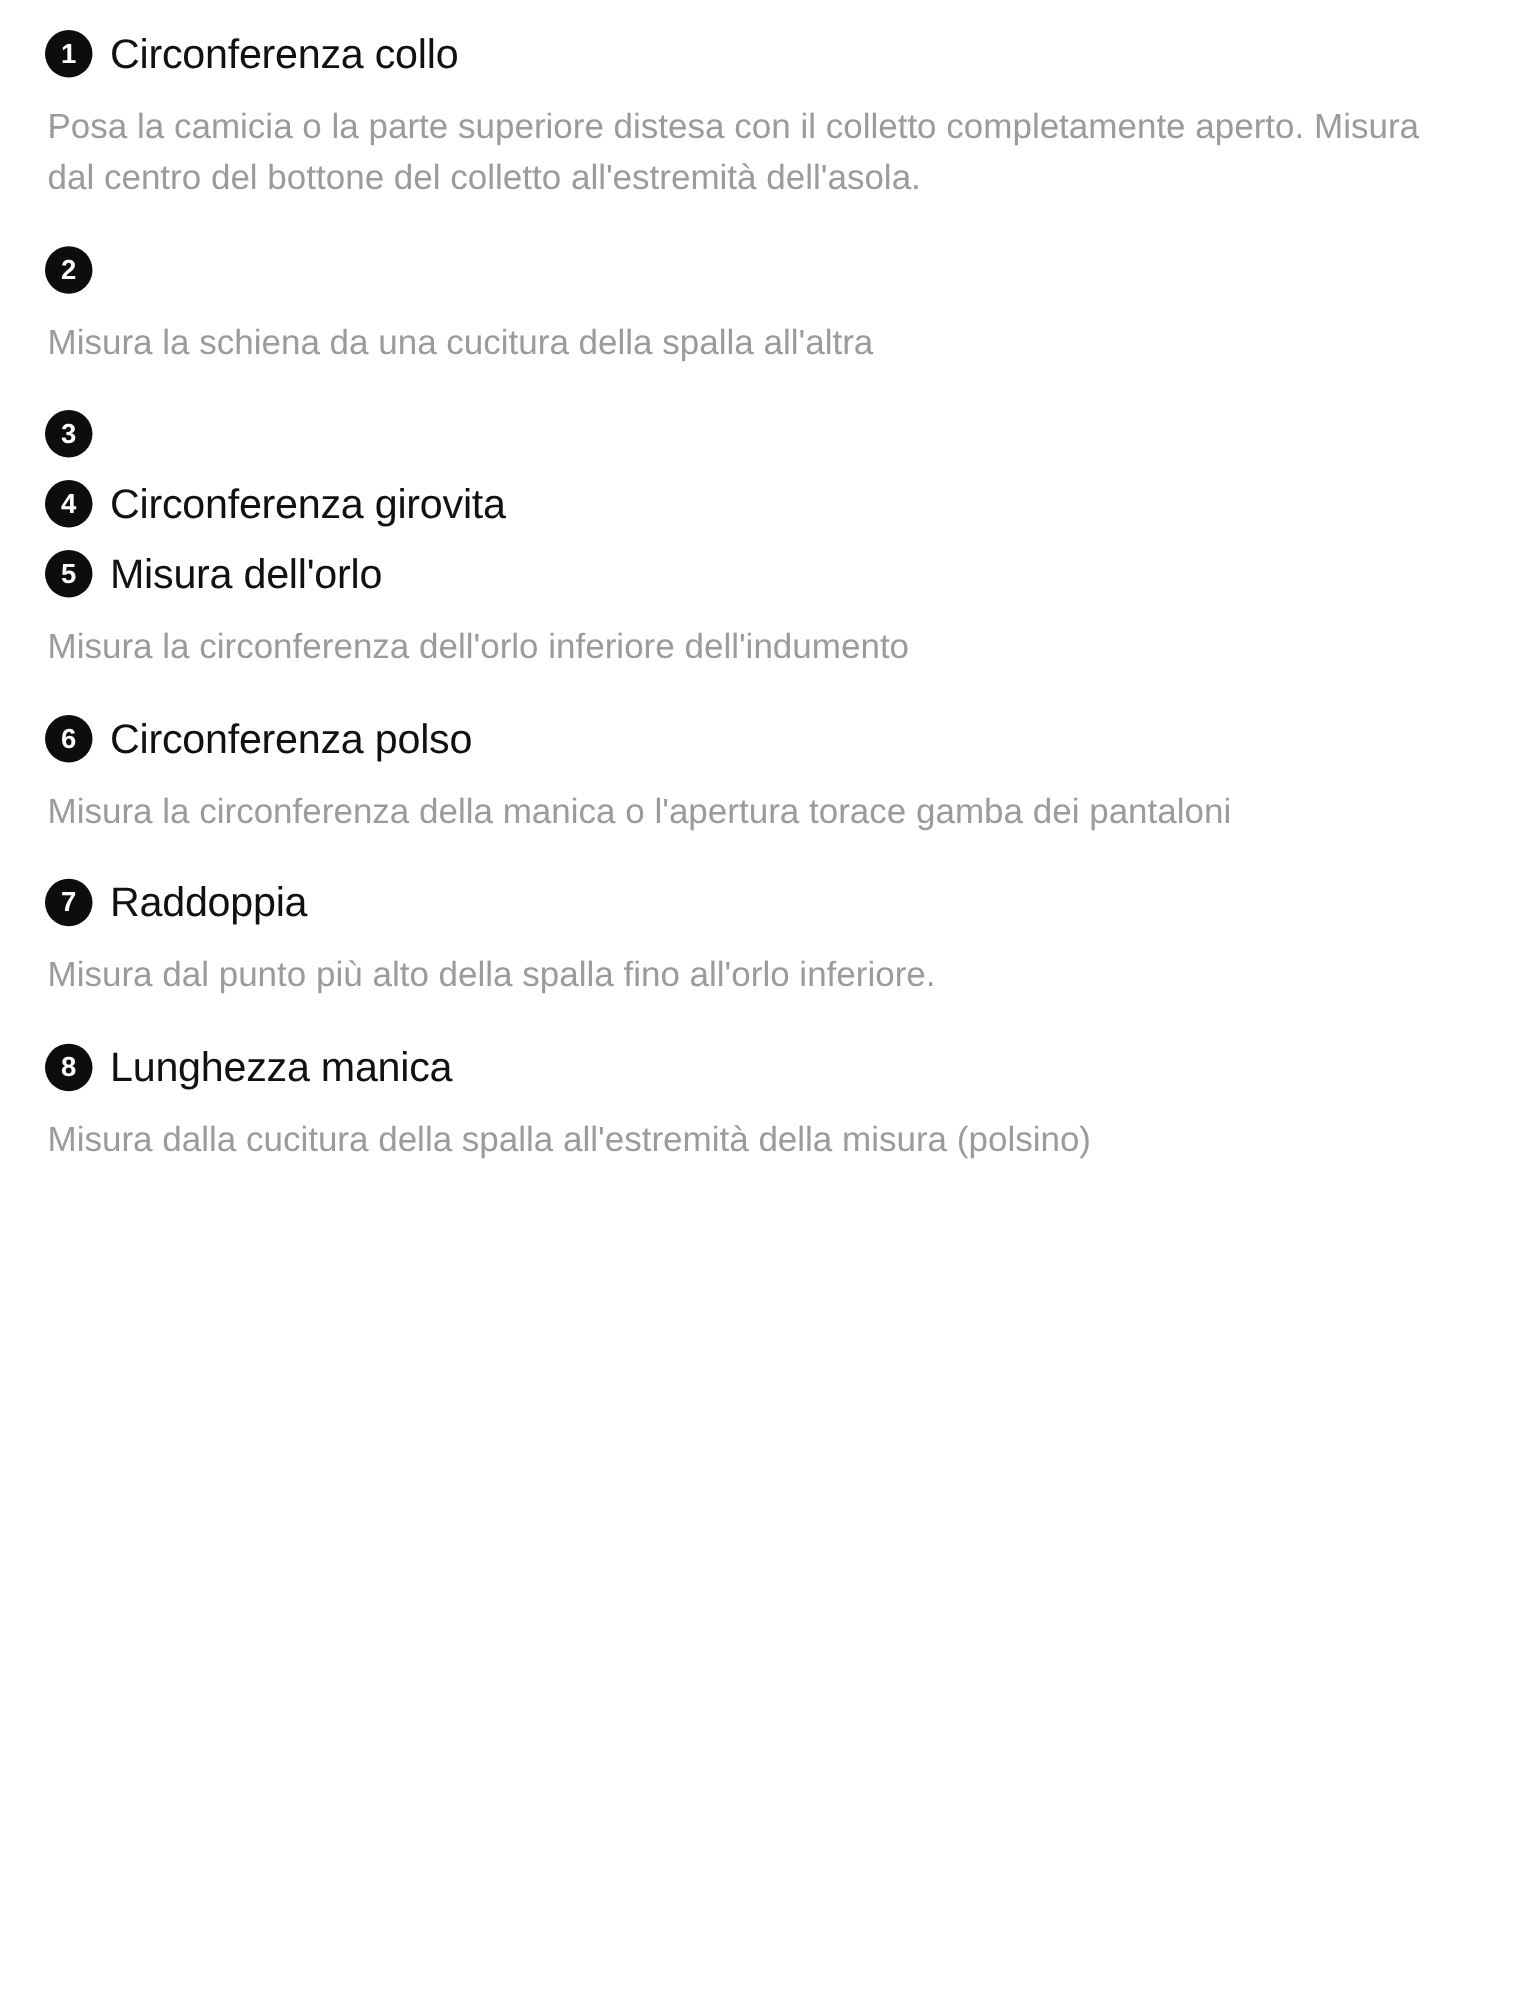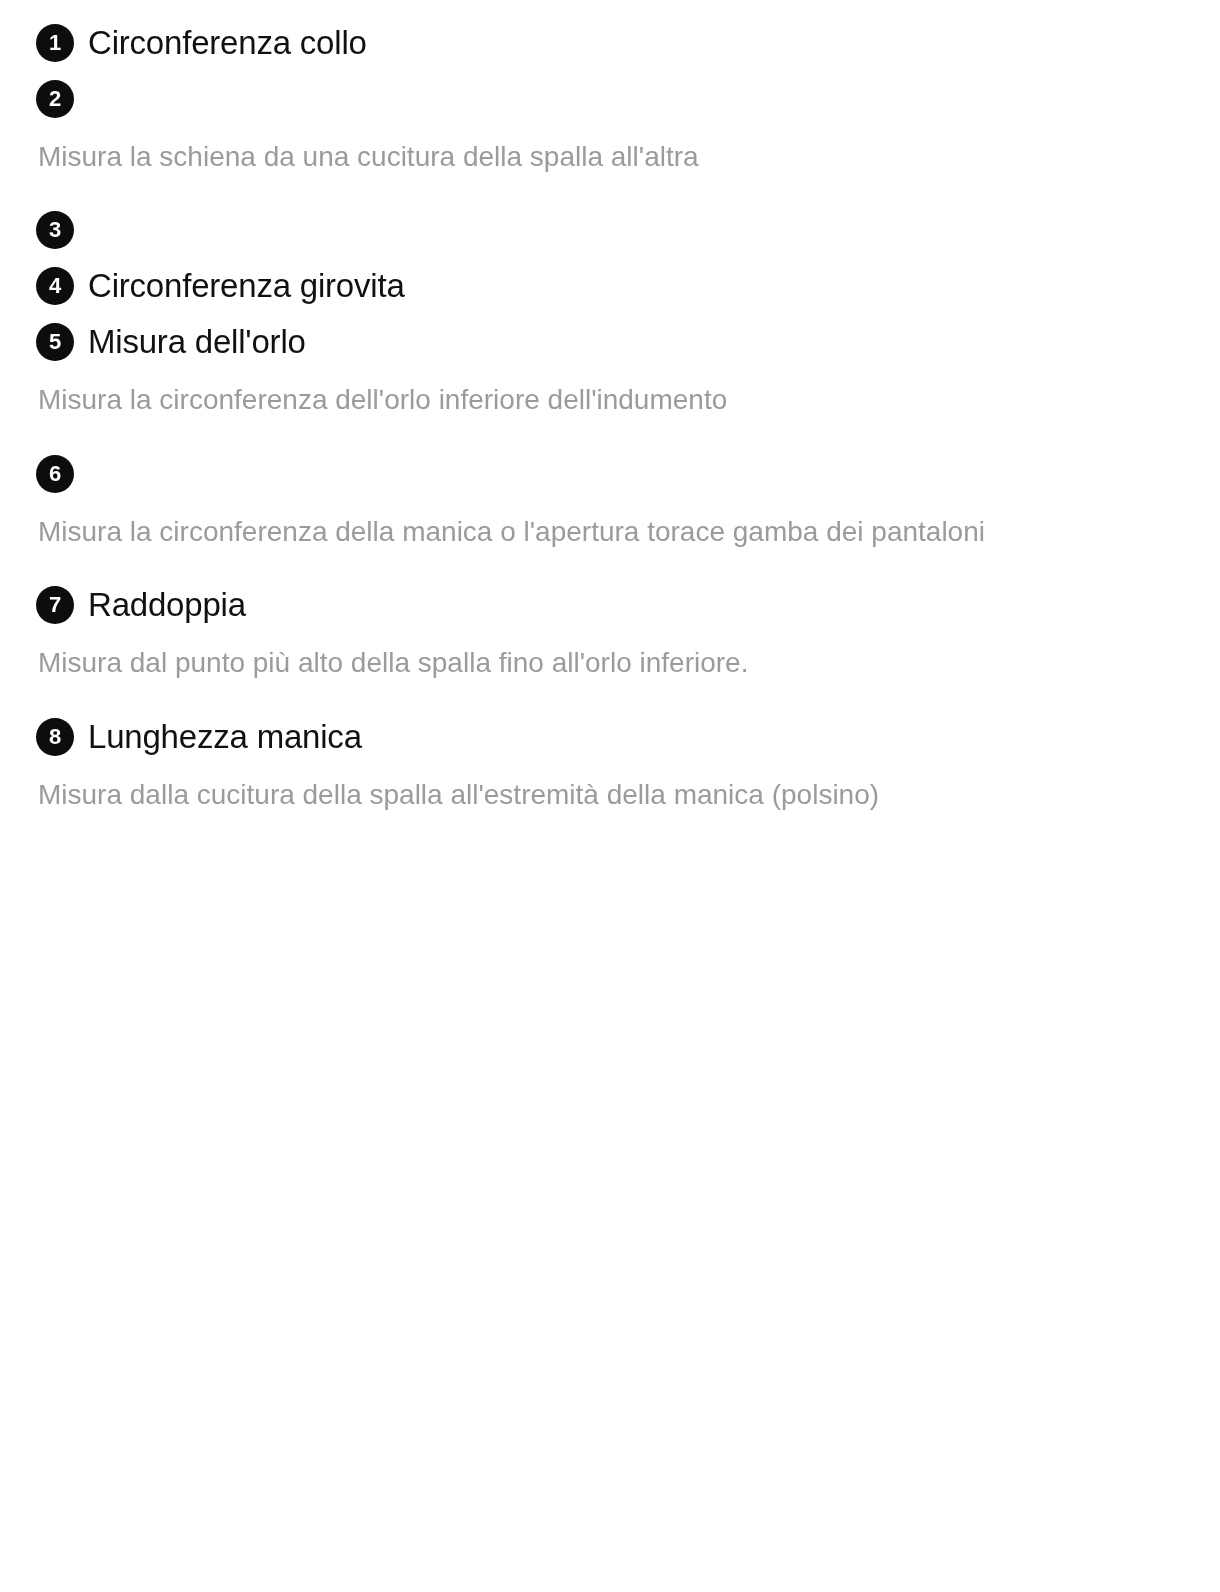--- a/index.html
+++ b/index.html
@@ -58,20 +58,21 @@
 </head>
 <body>
 
 <div class="guide">
 
   <div class="measure-item">
     <div class="measure-head">
       <span class="badge">1</span>
       <span class="title">Circonferenza collo</span>
     </div>
+    <p class="desc">Posa la camicia o la parte superiore distesa con il colletto completamente aperto. Misura dal centro del bottone del colletto all'estremità dell'asola.</p>
   </div>
 
   <div class="measure-item">
     <div class="measure-head">
       <span class="badge">2</span>
     </div>
     <p class="desc">Misura la schiena da una cucitura della spalla all'altra</p>
   </div>
 
   <div class="measure-item">
@@ -91,33 +92,34 @@
     <div class="measure-head">
       <span class="badge">5</span>
       <span class="title">Misura dell'orlo</span>
     </div>
     <p class="desc">Misura la circonferenza dell'orlo inferiore dell'indumento</p>
   </div>
 
   <div class="measure-item">
     <div class="measure-head">
       <span class="badge">6</span>
+      <span class="title">Circonferenza polso</span>
     </div>
     <p class="desc">Misura la circonferenza della manica o l'apertura torace gamba dei pantaloni</p>
   </div>
 
   <div class="measure-item">
     <div class="measure-head">
       <span class="badge">7</span>
       <span class="title">Raddoppia</span>
     </div>
     <p class="desc">Misura dal punto più alto della spalla fino all'orlo inferiore.</p>
   </div>
 
   <div class="measure-item">
     <div class="measure-head">
       <span class="badge">8</span>
       <span class="title">Lunghezza manica</span>
     </div>
-    <p class="desc">Misura dalla cucitura della spalla all'estremità della manica (polsino)</p>
+    <p class="desc">Misura dalla cucitura della spalla all'estremità della misura (polsino)</p>
   </div>
 
 </div>
 
 </body></html>

